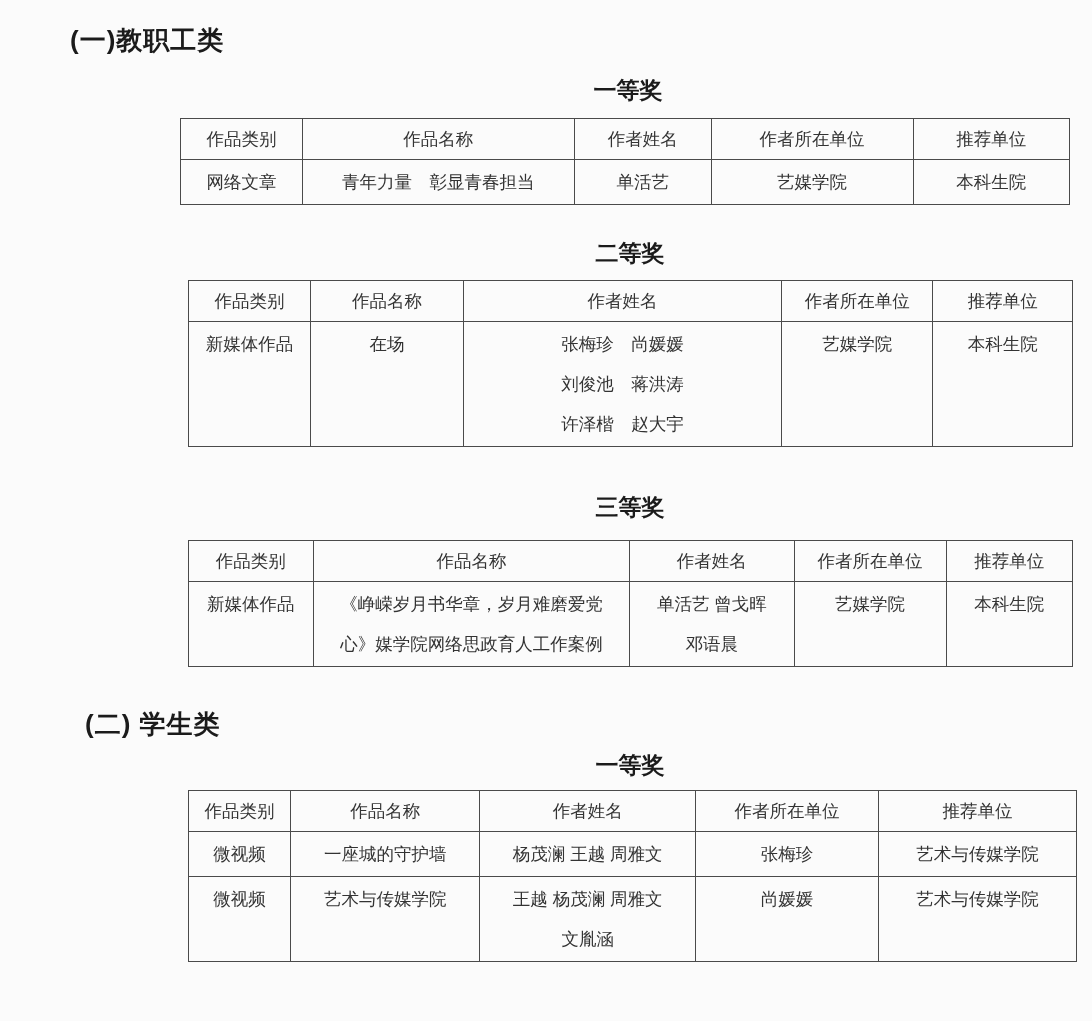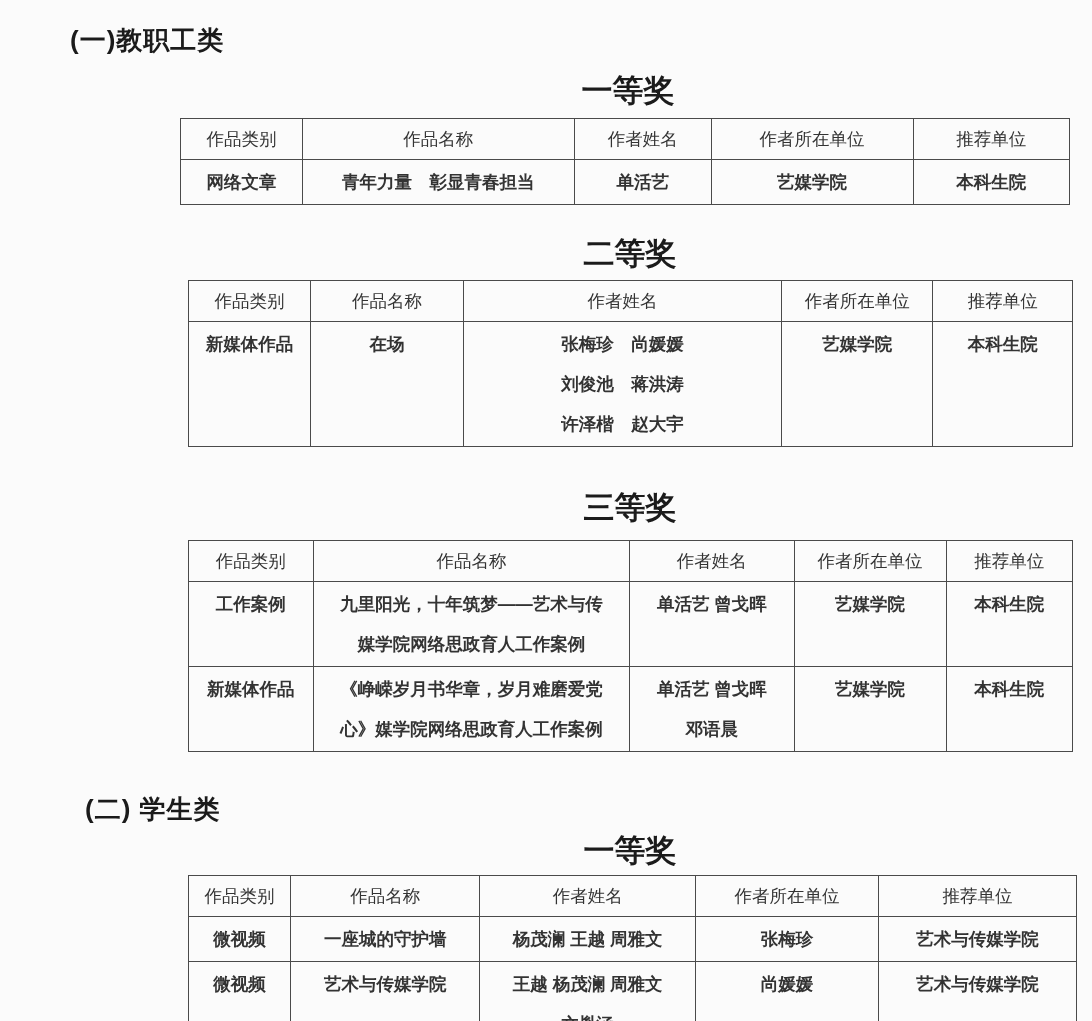--- a/index.html
+++ b/index.html
@@ -28,21 +28,21 @@
     line-height: 30px;
   }
   .section-heading.first {
     padding-top: 25px;
     margin: 0 0 0 25px;
   }
   .section-heading.second {
     margin: 42px 0 0 40px;
   }
   .award-title {
-    font-size: 31px;
+    font-size: 23px;
     font-weight: bold;
     color: #1b1b1b;
     text-align: center;
     width: 890px;
     line-height: 29px;
   }
   .award-title.t1 { margin: 21px 0 13px 138px; }
   .award-title.t2 { margin: 34px 0 12px 140px; font-family: Liberation Serif, serif; }
   .award-title.t3 { margin: 46px 0 18px 140px; text-align: center; }
   .award-title.t4 { margin: 12px 0 10px 140px; }
@@ -69,21 +69,20 @@
   }
   .award-table th {
     height: 40px;
     line-height: 40px;
     padding: 0 2px;
     white-space: nowrap;
   }
   .award-table td {
     vertical-align: top;
     padding: 2px 4px;
-    font-weight: bold;
   }
   .award-table td .line {
     line-height: 40px;
     white-space: nowrap;
   }
 </style>
 </head>
 <body>
 
 <div class="page">
@@ -184,38 +183,20 @@
           <th>作品类别</th>
           <th>作品名称</th>
           <th>作者姓名</th>
           <th>作者所在单位</th>
           <th>推荐单位</th>
         </tr>
       </thead>
       <tbody>
         <tr>
           <td>
-            <div class="line">工作案例</div>
-          </td>
-          <td>
-            <div class="line">九里阳光，十年筑梦——艺术与传</div>
-            <div class="line">媒学院网络思政育人工作案例</div>
-          </td>
-          <td>
-            <div class="line">单活艺 曾戈晖</div>
-          </td>
-          <td>
-            <div class="line">艺媒学院</div>
-          </td>
-          <td>
-            <div class="line">本科生院</div>
-          </td>
-        </tr>
-        <tr>
-          <td>
             <div class="line">新媒体作品</div>
           </td>
           <td>
             <div class="line">《峥嵘岁月书华章，岁月难磨爱党</div>
             <div class="line">心》媒学院网络思政育人工作案例</div>
           </td>
           <td>
             <div class="line">单活艺 曾戈晖</div>
             <div class="line">邓语晨</div>
           </td>

